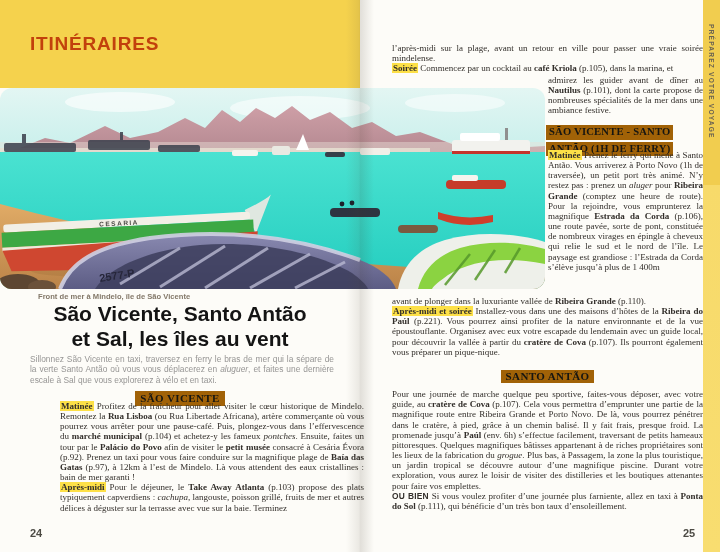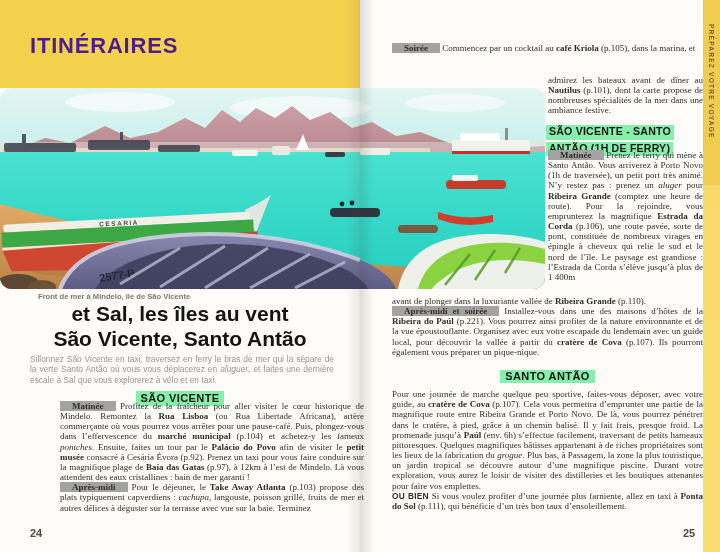--- a/index.html
+++ b/index.html
@@ -3,60 +3,60 @@
 <meta charset="utf-8">
 <style>
   html,body{margin:0;padding:0;background:#ffffff;}
   .spread{position:relative;width:720px;height:552px;background:#fdfcf8;overflow:hidden;
           font-family:"Liberation Serif","DejaVu Serif",serif;color:#322e2a;}
   .abs{position:absolute;}
 
   
   .banner{left:0;top:0;width:360px;height:88px;background:#f5d24d;}
   .banner-title{position:absolute;left:30px;top:33px;font-family:"Liberation Sans","DejaVu Sans",sans-serif;
-                font-weight:900;font-size:22px;letter-spacing:.8px;color:#4c1d95;}
+                font-weight:900;font-size:19px;letter-spacing:.8px;color:#c2410c;}
   .banner-sub{position:absolute;left:30px;top:59px;width:300px;font-family:"Liberation Sans","DejaVu Sans",sans-serif;
               font-size:8.6px;line-height:10.4px;color:#45412f;}
 
   
   .photo{left:0;top:88px;width:545px;height:201px;border-radius:12px;overflow:hidden;z-index:1;}
   .photo svg{display:block;width:100%;height:100%;}
   .caption{left:38px;top:292px;font-family:"Liberation Sans","DejaVu Sans",sans-serif;
            font-weight:bold;font-size:7.6px;color:#837869;}
 
   
   .main-title{left:15px;top:301px;width:330px;text-align:center;
               font-family:"Liberation Sans","DejaVu Sans",sans-serif;font-weight:900;
               font-size:21px;line-height:25px;color:#141414;}
   .intro{left:30px;top:354px;width:304px;font-family:"Liberation Sans","DejaVu Sans",sans-serif;
          font-size:8.4px;line-height:10.4px;color:#969594;text-align:justify;}
   .sec-head-wrap{left:15px;top:388px;width:330px;text-align:center;}
-  .hl-band{display:inline-block;background:#86efac;padding:1px 5px 2px;
-           font-family:Liberation Sans, sans-serif;font-weight:800;
+  .hl-band{display:inline-block;background:#a16207;padding:1px 5px 2px;
+           font-family:Liberation Serif, serif;font-weight:800;
            font-size:11px;letter-spacing:.4px;color:#161511;}
   .body-txt{font-size:9px;line-height:10.15px;text-align:justify;}
   .left-body{left:30px;top:401px;width:304px;margin-left:30px;}
   .left-body p,.rp p{margin:0;}
 
   .pagenum{font-family:"Liberation Sans","DejaVu Sans",sans-serif;font-size:11px;font-weight:bold;color:#4c4a44;}
   .pn-left{left:30px;top:527px;}
   .pn-right{left:683px;top:527px;}
 
   
   .rp-top{left:392px;top:43px;width:311px;}
   .nowrap-line{white-space:nowrap;overflow:hidden;}
   .rp-wrapcol{left:548px;top:75px;width:155px;}
   .ferry-head{left:546px;top:123px;width:165px;line-height:13.5px;}
   .ferry-head .hl-band{padding:0 3px 1px;font-size:10.6px;letter-spacing:.2px;}
   .rp-narrow{left:548px;top:150px;width:155px;}
   .rp-lower{left:392px;top:296px;width:311px;}
   .rp-lower .sec-head-line{text-align:center;margin:13px 0 6px;}
 
   
-  .hl{font-weight:bold;background:#a3a3a3;padding:0 12px;}
+  .hl{font-weight:bold;background:#fde047;padding:0 1px;}
   .b{font-weight:bold;}
   .i{font-style:italic;}
   .sb{font-weight:bold;font-family:"Liberation Sans","DejaVu Sans",sans-serif;font-size:8.4px;letter-spacing:.2px;}
 
   
   .gutter{left:346px;top:0;width:28px;height:552px;z-index:4;pointer-events:none;
           background:linear-gradient(to right,rgba(80,70,50,0) 0%,rgba(80,70,50,.10) 45%,rgba(60,50,35,.14) 52%,rgba(80,70,50,0) 100%);}
   .side-tab{right:0;top:0;width:17px;height:552px;z-index:6;
             background:linear-gradient(to bottom,#f1cd4f 0,#f1cd4f 185px,#f7da6a 185px,#f8dd70 100%);}
   .side-tab-label{position:absolute;top:24px;left:50%;transform:translateX(-50%);
@@ -177,42 +177,43 @@
           <line x1="475" y1="192" x2="495" y2="162"></line>
           <line x1="505" y1="185" x2="520" y2="160"></line>
         </g>
       </g>
     </svg>
   </div>
 
   <div class="abs caption">Front de mer à Mindelo, île de São Vicente</div>
 
   <div class="abs main-title">
+    <div>São Vicente, Santo Antão</div>
     <div>et Sal, les îles au vent</div>
-    <div>São Vicente, Santo Antão</div>
   </div>
 
   <div class="abs intro"><span>Sillonnez São Vicente en taxi, traversez en ferry le bras de mer qui la sépare de la verte Santo Antão où vous vous déplacerez en </span><span class="i">aluguer</span><span>, et faites une dernière escale à Sal que vous explorerez à vélo et en taxi.</span></div>
 
   <div class="abs sec-head-wrap">
     <span class="hl-band">SÃO VICENTE</span>
   </div>
 
   <div class="abs left-body body-txt">
     <p><span class="hl">Matinée</span><span> Profitez de la fraîcheur pour aller visiter le cœur historique de Mindelo. Remontez la </span><span class="b">Rua Lisboa</span><span> (ou Rua Libertade Africana), artère commerçante où vous pourrez vous arrêter pour une pause-café. Puis, plongez-vous dans l’effervescence du </span><span class="b">marché municipal</span><span> (p.104) et achetez-y les fameux </span><span class="i">pontches</span><span>. Ensuite, faites un tour par le </span><span class="b">Palácio do Povo</span><span> afin de visiter le </span><span class="b">petit musée</span><span> consacré à Cesária Évora (p.92). Prenez un taxi pour vous faire conduire sur la magnifique plage de </span><span class="b">Baía das Gatas</span><span> (p.97), à 12km à l’est de Mindelo. Là vous attendent des eaux cristallines : bain de mer garanti !</span></p>
     <p><span class="hl">Après-midi</span><span> Pour le déjeuner, le </span><span class="b">Take Away Atlanta</span><span> (p.103) propose des plats typiquement capverdiens : </span><span class="i">cachupa</span><span>, langouste, poisson grillé, fruits de mer et autres délices à déguster sur la terrasse avec vue sur la baie. Terminez</span></p>
   </div>
 
   <div class="abs pagenum pn-left">24</div>
 
   <div class="abs rp-top body-txt rp">
+    <p><span>l’après-midi sur la plage, avant un retour en ville pour passer une vraie soirée mindelense.</span></p>
     <p class="nowrap-line"><span class="hl">Soirée</span><span> Commencez par un cocktail au </span><span class="b">café Kriola</span><span> (p.105), dans la marina, et</span></p>
   </div>
 
-  <div class="abs rp-wrapcol body-txt"><span>admirez les bateaux avant de dîner au </span><span class="b">Nautilus</span><span> (p.101), dont la carte propose de nombreuses spécialités de la mer dans une ambiance festive.</span></div>
+  <div class="abs rp-wrapcol body-txt"><span>admirez les guider avant de dîner au </span><span class="b">Nautilus</span><span> (p.101), dont la carte propose de nombreuses spécialités de la mer dans une ambiance festive.</span></div>
 
   <div class="abs ferry-head">
     <span class="hl-band">SÃO VICENTE - SANTO</span><br>
     <span class="hl-band">ANTÃO (1H DE FERRY)</span>
   </div>
 
   <div class="abs rp-narrow body-txt"><span class="hl">Matinée</span><span> Prenez le ferry qui mène à Santo Antão. Vous arriverez à Porto Novo (1h de traversée), un petit port très animé. N’y restez pas : prenez un </span><span class="i">aluger</span><span> pour </span><span class="b">Ribeira Grande</span><span> (comptez une heure de route). Pour la rejoindre, vous emprunterez la magnifique </span><span class="b">Estrada da Corda</span><span> (p.106), une route pavée, sorte de pont, constituée de nombreux virages en épingle à cheveux qui relie le sud et le nord de l’île. Le paysage est grandiose : l’Estrada da Corda s’élève jusqu’à plus de 1 400m</span></div>
 
   <div class="abs rp-lower body-txt rp">
     <p><span>avant de plonger dans la luxuriante vallée de </span><span class="b">Ribeira Grande</span><span> (p.110).</span></p>

